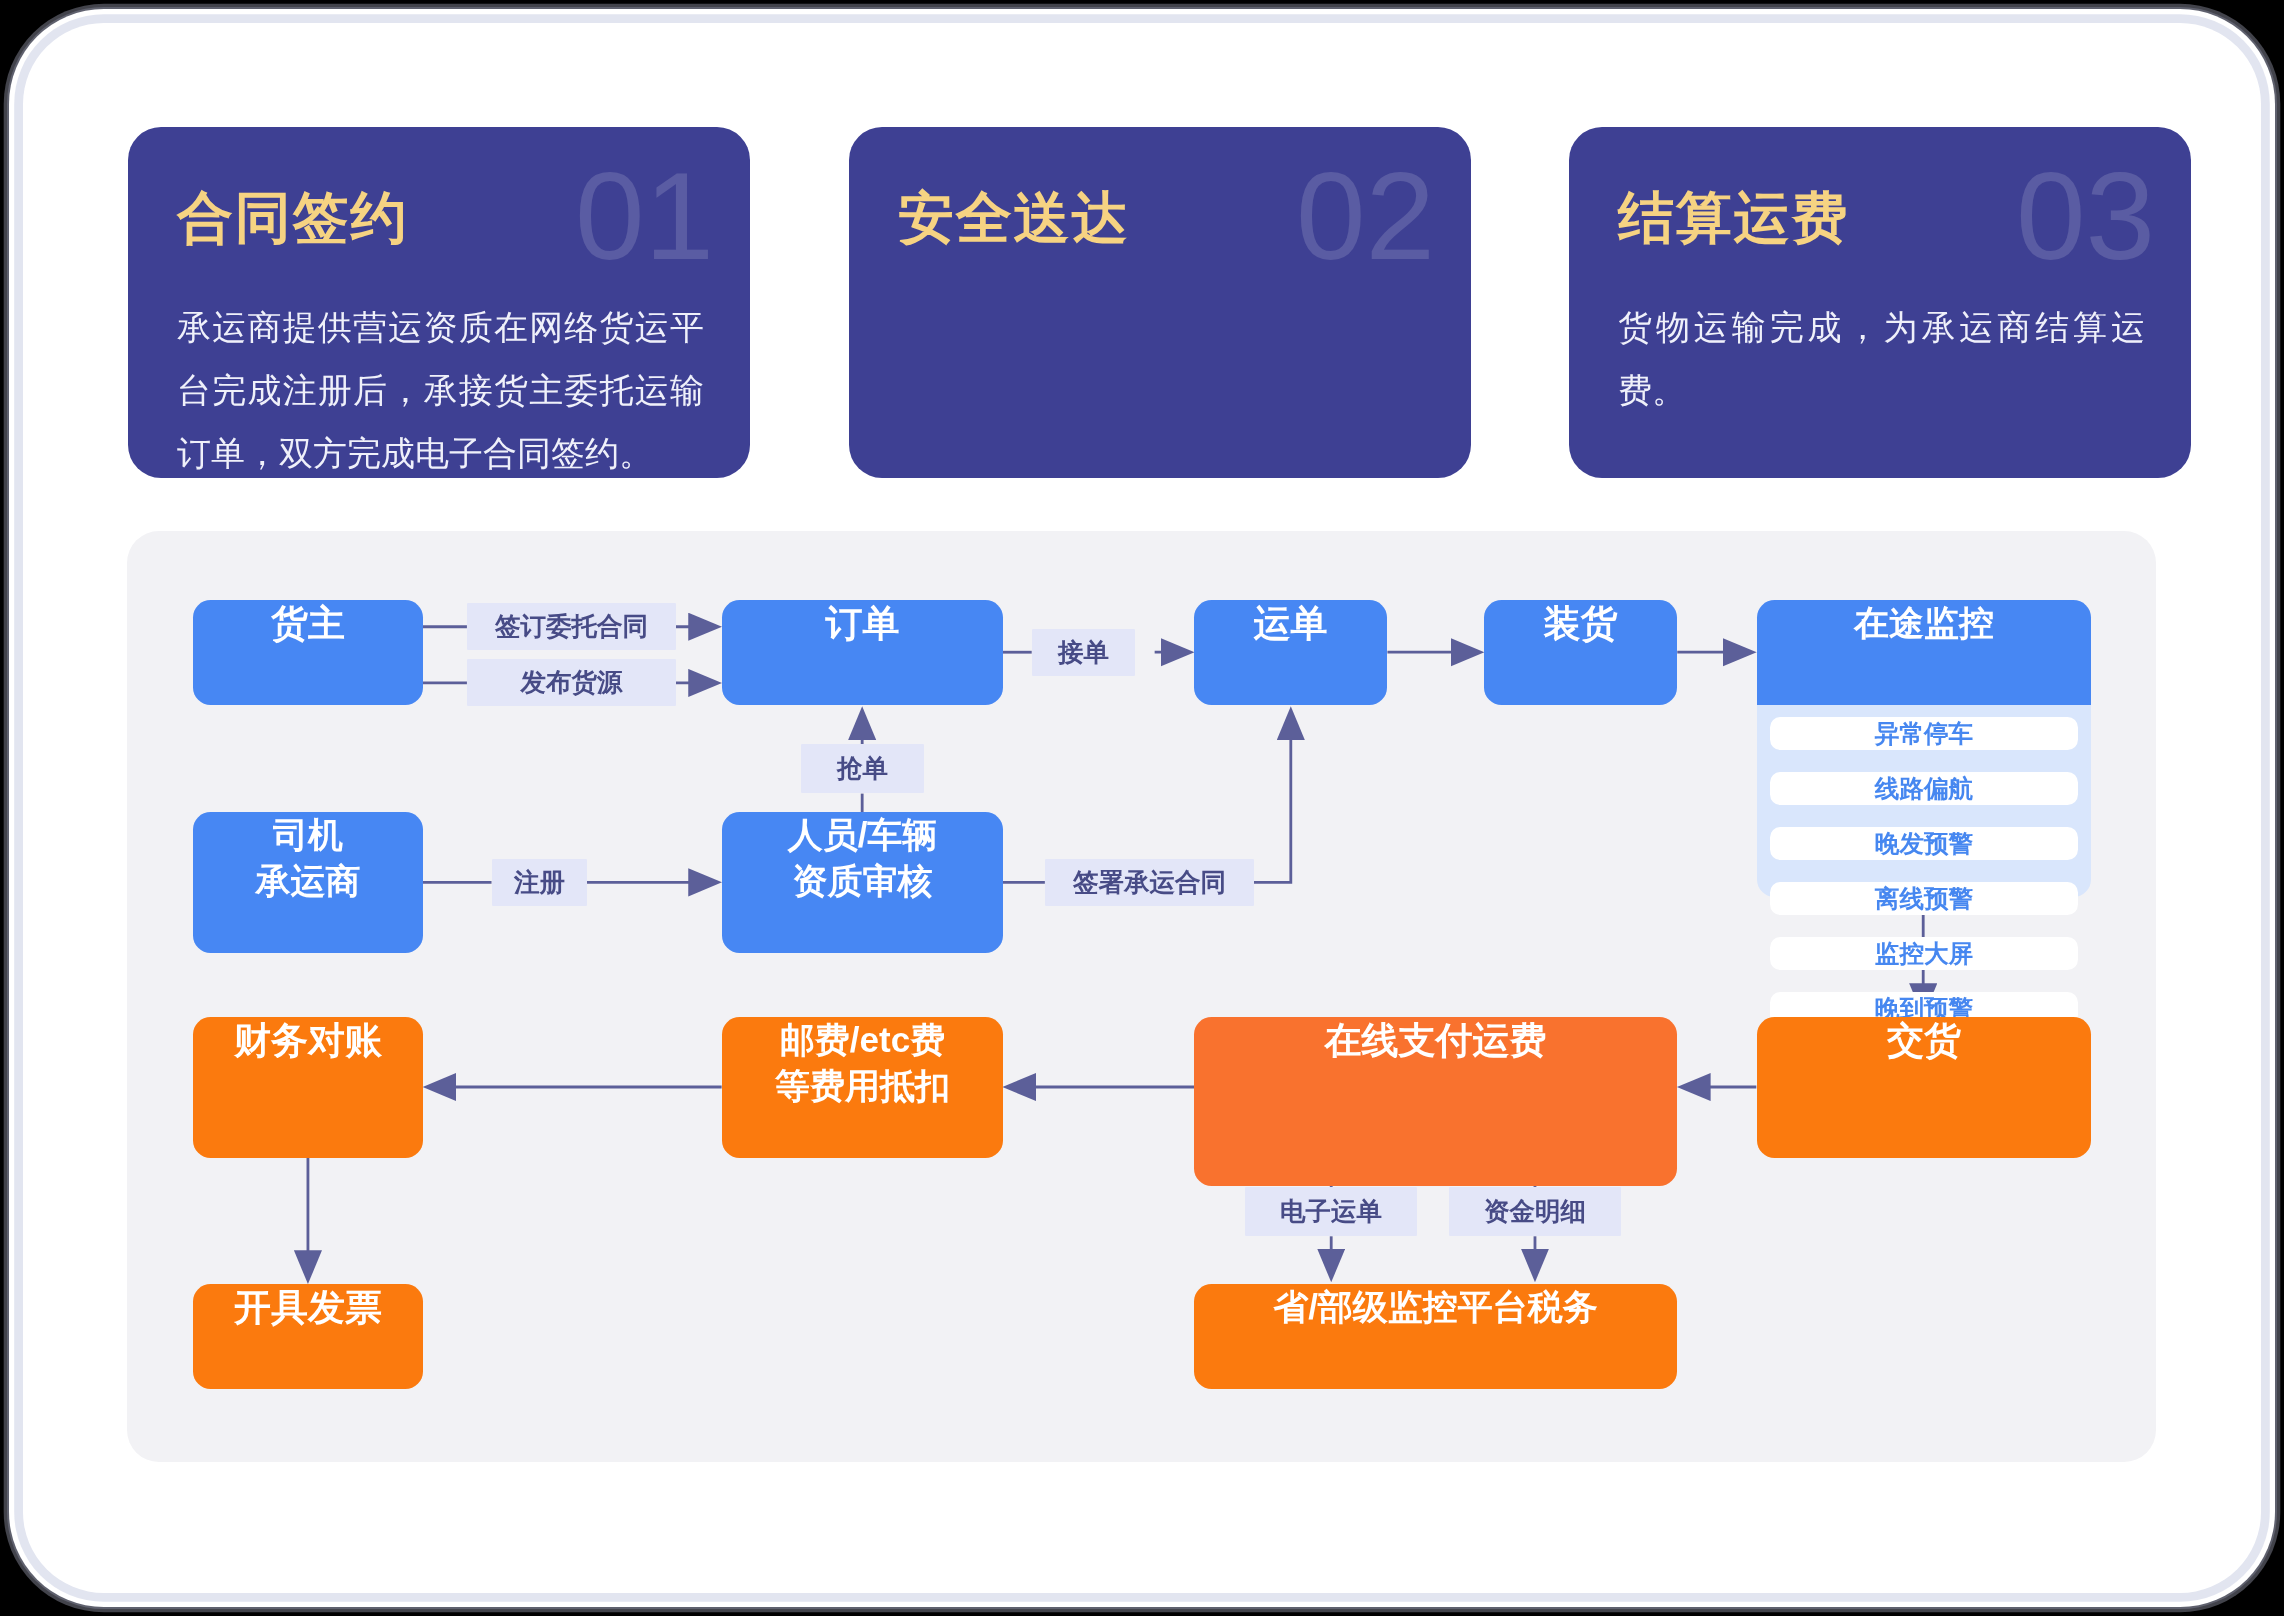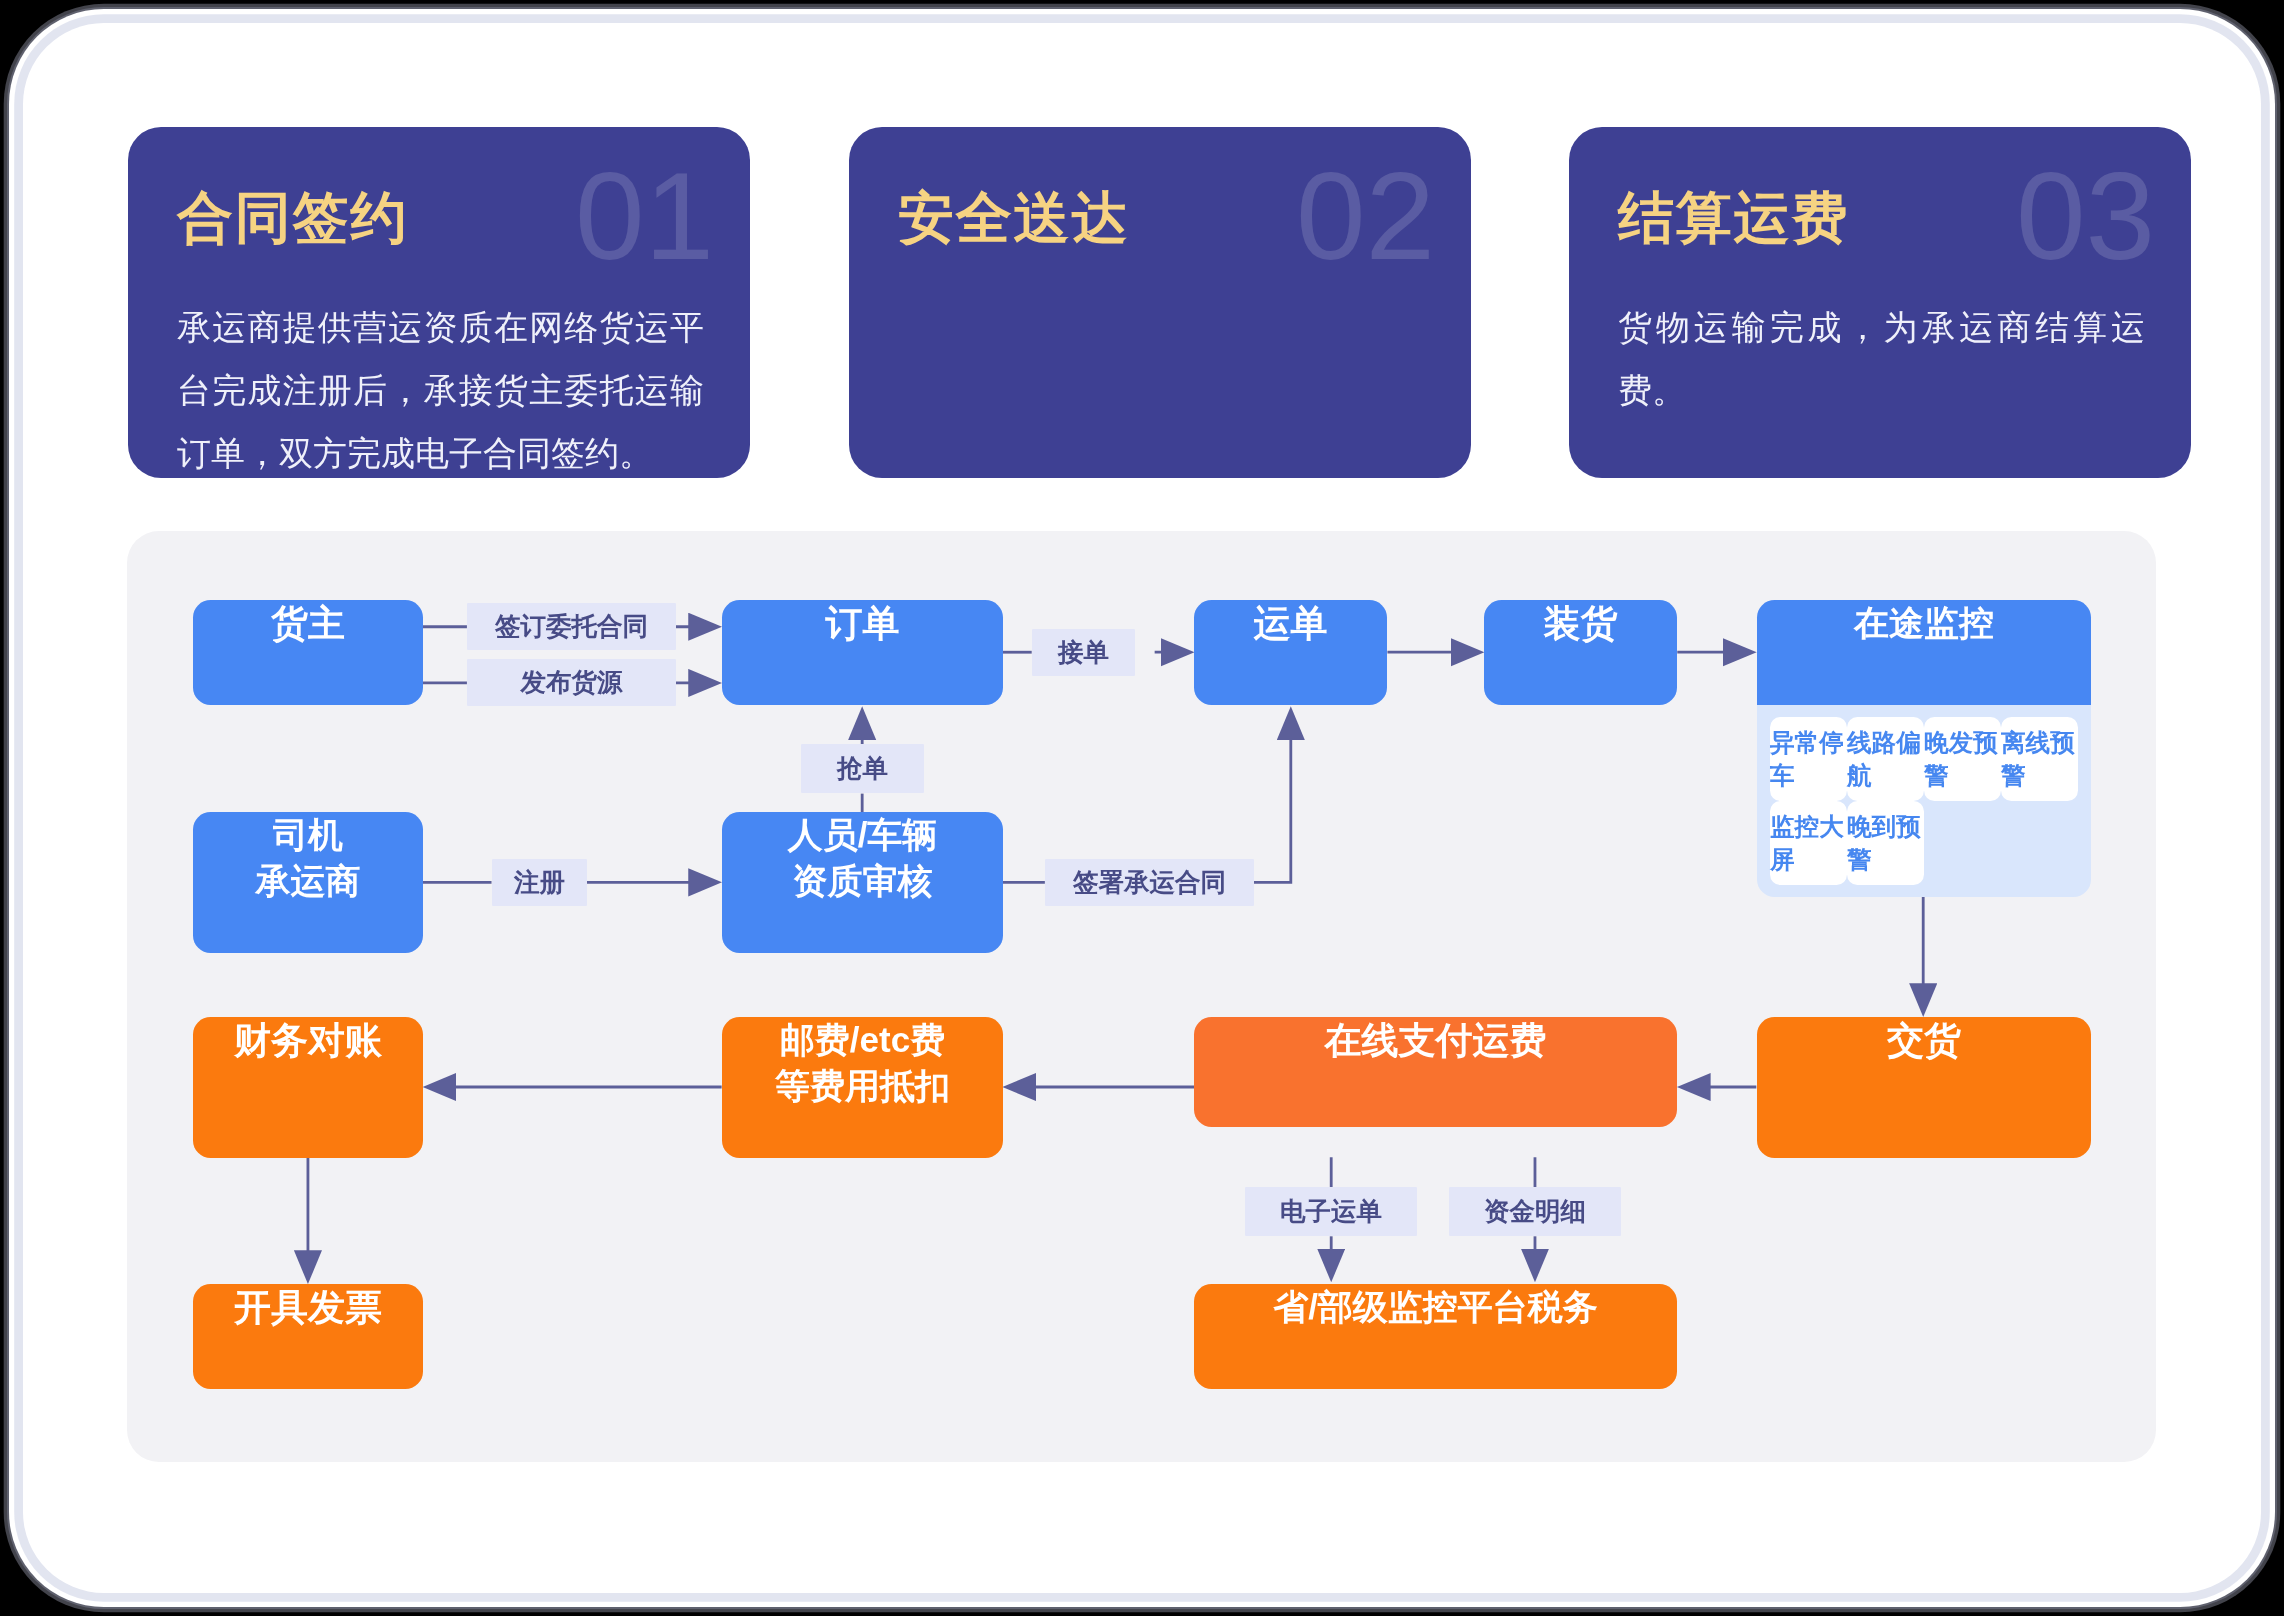--- a/index.html
+++ b/index.html
@@ -24,21 +24,21 @@
   .flow{position:absolute;left:127px;top:531px;width:2029px;height:931px;background:var(--panel-bg);border-radius:32px}
   .node{position:absolute;display:flex;flex-direction:column;align-items:center;justify-content:flex-start;
         color:#fff;font-weight:700;border-radius:17.6px;text-align:center}
   .node.blue{background:var(--blue)}
   .node.orange{background:var(--orange)}
   .node.orange-light{background:var(--orange-light)}
   .node .l1,.node .l2{font-size:37px;line-height:1.32}
   .chip{position:absolute;display:flex;align-items:center;justify-content:center;background:var(--chip-bg);
         color:var(--chip-text);font-size:25.5px;font-weight:700;border-radius:1px}
   .mpanel{position:absolute;background:var(--monitor-panel);border-radius:0 0 17.6px 17.6px;
-          display:grid;grid-template-columns:1fr 1fr 1fr 1fr;gap:0;padding:12.3px 13px}
+          display:grid;grid-template-columns:1fr;gap:22px;padding:12.3px 13px}
   .mchip{background:#fff;border-radius:10.5px;display:flex;align-items:center;justify-content:center;
          color:var(--monitor-chip-text);font-size:24.6px;font-weight:700}
   svg.wires{position:absolute;inset:0;pointer-events:none}
   svg.wires line,svg.wires polyline{stroke:var(--arrow);stroke-width:3.2px;fill:none}
 </style>
 </head>
 <body>
 
 <div class="canvas">
   <div class="sheet"></div>
@@ -166,21 +166,21 @@
       <span>签署承运合同</span>
     </div>
 
     <div class="node orange" style="left:66px;top:486px;width:230px;height:141px">
       <span class="l1">财务对账</span>
     </div>
     <div class="node orange" style="left:595px;top:486px;width:281px;height:141px">
       <span class="l1" style="font-size:35px">邮费/etc费</span>
       <span class="l2" style="font-size:35px">等费用抵扣</span>
     </div>
-    <div class="node orange-light" style="left:1067px;top:486px;width:483px;height:110px">
+    <div class="node orange-light" style="left:1067px;top:486px;width:483px;height:169px">
       <span class="l1">在线支付运费</span>
     </div>
     <div class="node orange" style="left:1630px;top:486px;width:334px;height:141px">
       <span class="l1">交货</span>
     </div>
 
     <div class="chip" style="left:1118px;top:656px;width:172px;height:49px">
       <span>电子运单</span>
     </div>
     <div class="chip" style="left:1322px;top:656px;width:172px;height:49px">

